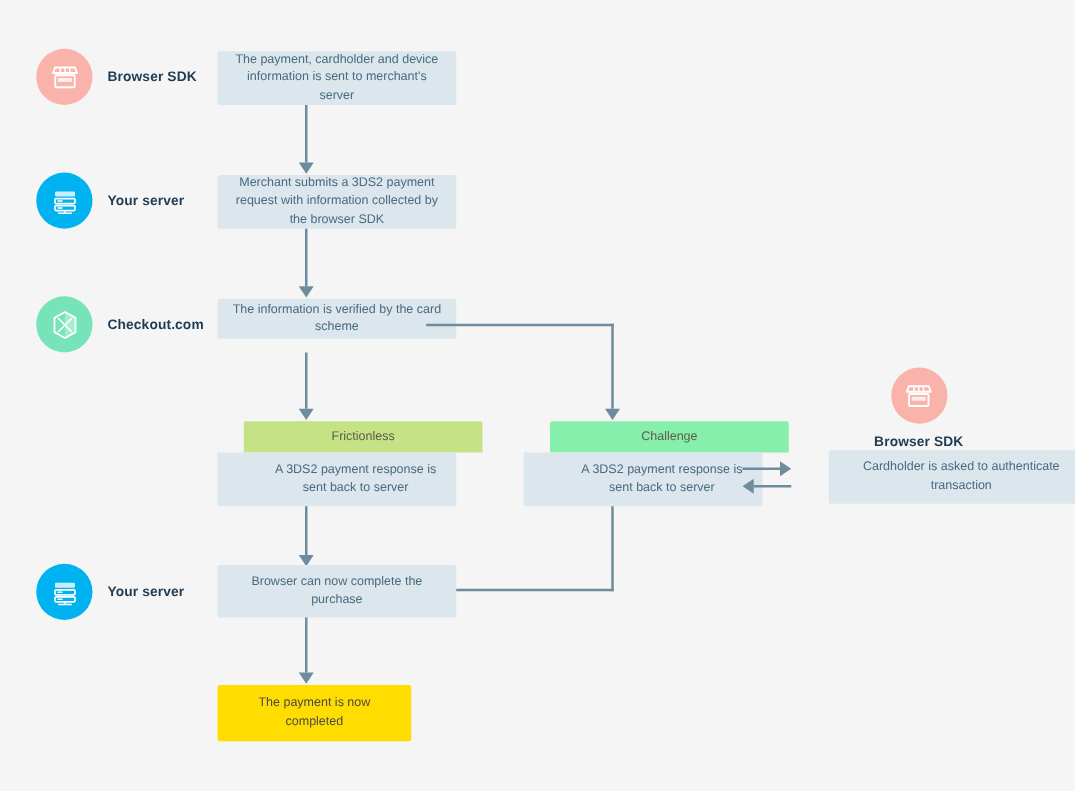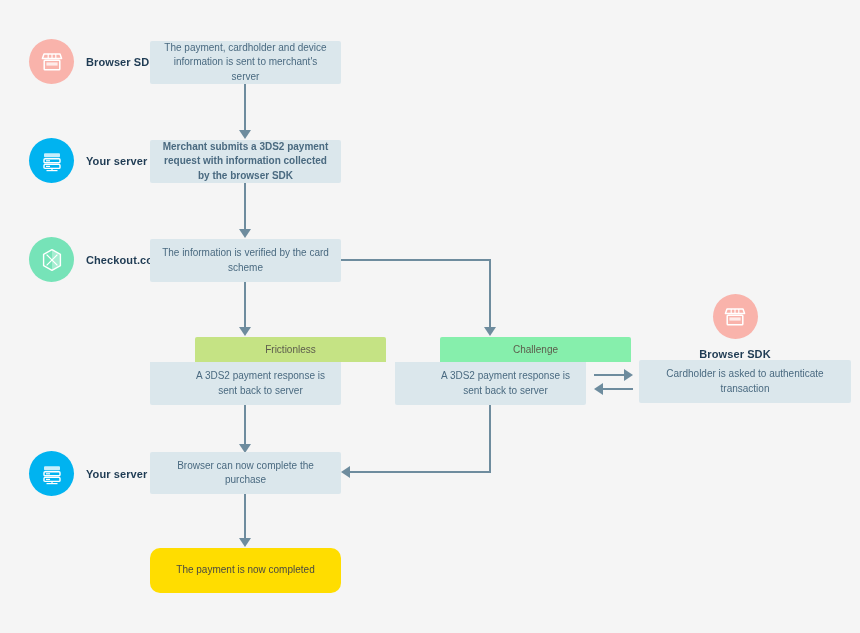--- a/index.html
+++ b/index.html
@@ -59,20 +59,21 @@
     display: flex;
     align-items: center;
     justify-content: center;
     text-align: center;
     padding: 6px 10px;
     font-size: 10px;
     line-height: 1.45;
     color: #4a6a80;
     background: #dbe7ec;
     border-radius: 2px;
+    margin-left: 24px;
   }
   .box.yellow {
     background: #ffdd00;
     color: #4a4a42;
   }
   .box-head {
     position: absolute;
     box-sizing: border-box;
     display: flex;
     align-items: center;
@@ -185,26 +186,26 @@
       </svg>
     </div>
     <span class="actor-label">Browser SDK</span>
   </div>
 
   <div class="box" style="left:150px; top:41px; width:191px; height:43px;">The payment, cardholder and device information is sent to merchant's server</div>
 
   <div class="line-v" style="left:244px; top:84px; height:46px;"></div>
   <div class="arrow-down" style="left:239px; top:130px;"></div>
 
-  <div class="box" style="left:150px; top:140px; width:191px; height:43px;font-weight:bold;">Merchant submits a 3DS2 payment request with information collected by the browser SDK</div>
+  <div class="box" style="left:150px; top:140px; width:191px; height:43px;">Merchant submits a 3DS2 payment request with information collected by the browser SDK</div>
 
   <div class="line-v" style="left:244px; top:183px; height:46px;"></div>
   <div class="arrow-down" style="left:239px; top:229px;"></div>
 
-  <div class="box" style="left:150px; top:239px; width:191px; height:43px;">The information is verified by the card scheme</div>
+  <div class="box" style="left:150px; top:239px; width:191px; height:32px;">The information is verified by the card scheme</div>
 
   <div class="line-v" style="left:244px; top:282px; height:45px;"></div>
   <div class="arrow-down" style="left:239px; top:327px;"></div>
 
   <div class="line-h" style="left:341px; top:259px; width:150px;"></div>
   <div class="line-v" style="left:489px; top:259px; height:68px;"></div>
   <div class="arrow-down" style="left:484px; top:327px;"></div>
 
   <div class="box-head green" style="left:150px; top:337px; width:191px; height:25px;">Frictionless</div>
   <div class="box headed" style="left:150px; top:362px; width:191px; height:43px;">A 3DS2 payment response is sent back to server</div>
@@ -224,15 +225,15 @@
 
   <div class="line-v" style="left:489px; top:405px; height:68px;"></div>
   <div class="line-h" style="left:350px; top:471px; width:141px;"></div>
   <div class="arrow-left" style="left:341px; top:466px;"></div>
 
   <div class="box" style="left:150px; top:452px; width:191px; height:42px;">Browser can now complete the purchase</div>
 
   <div class="line-v" style="left:244px; top:494px; height:44px;"></div>
   <div class="arrow-down" style="left:239px; top:538px;"></div>
 
-  <div class="box yellow" style="left:150px; top:548px; width:191px; height:45px;border-radius:10px;">The payment is now completed</div>
+  <div class="box yellow" style="left:150px; top:548px; width:155px; height:45px;">The payment is now completed</div>
 
 </div>
 
 </body></html>

